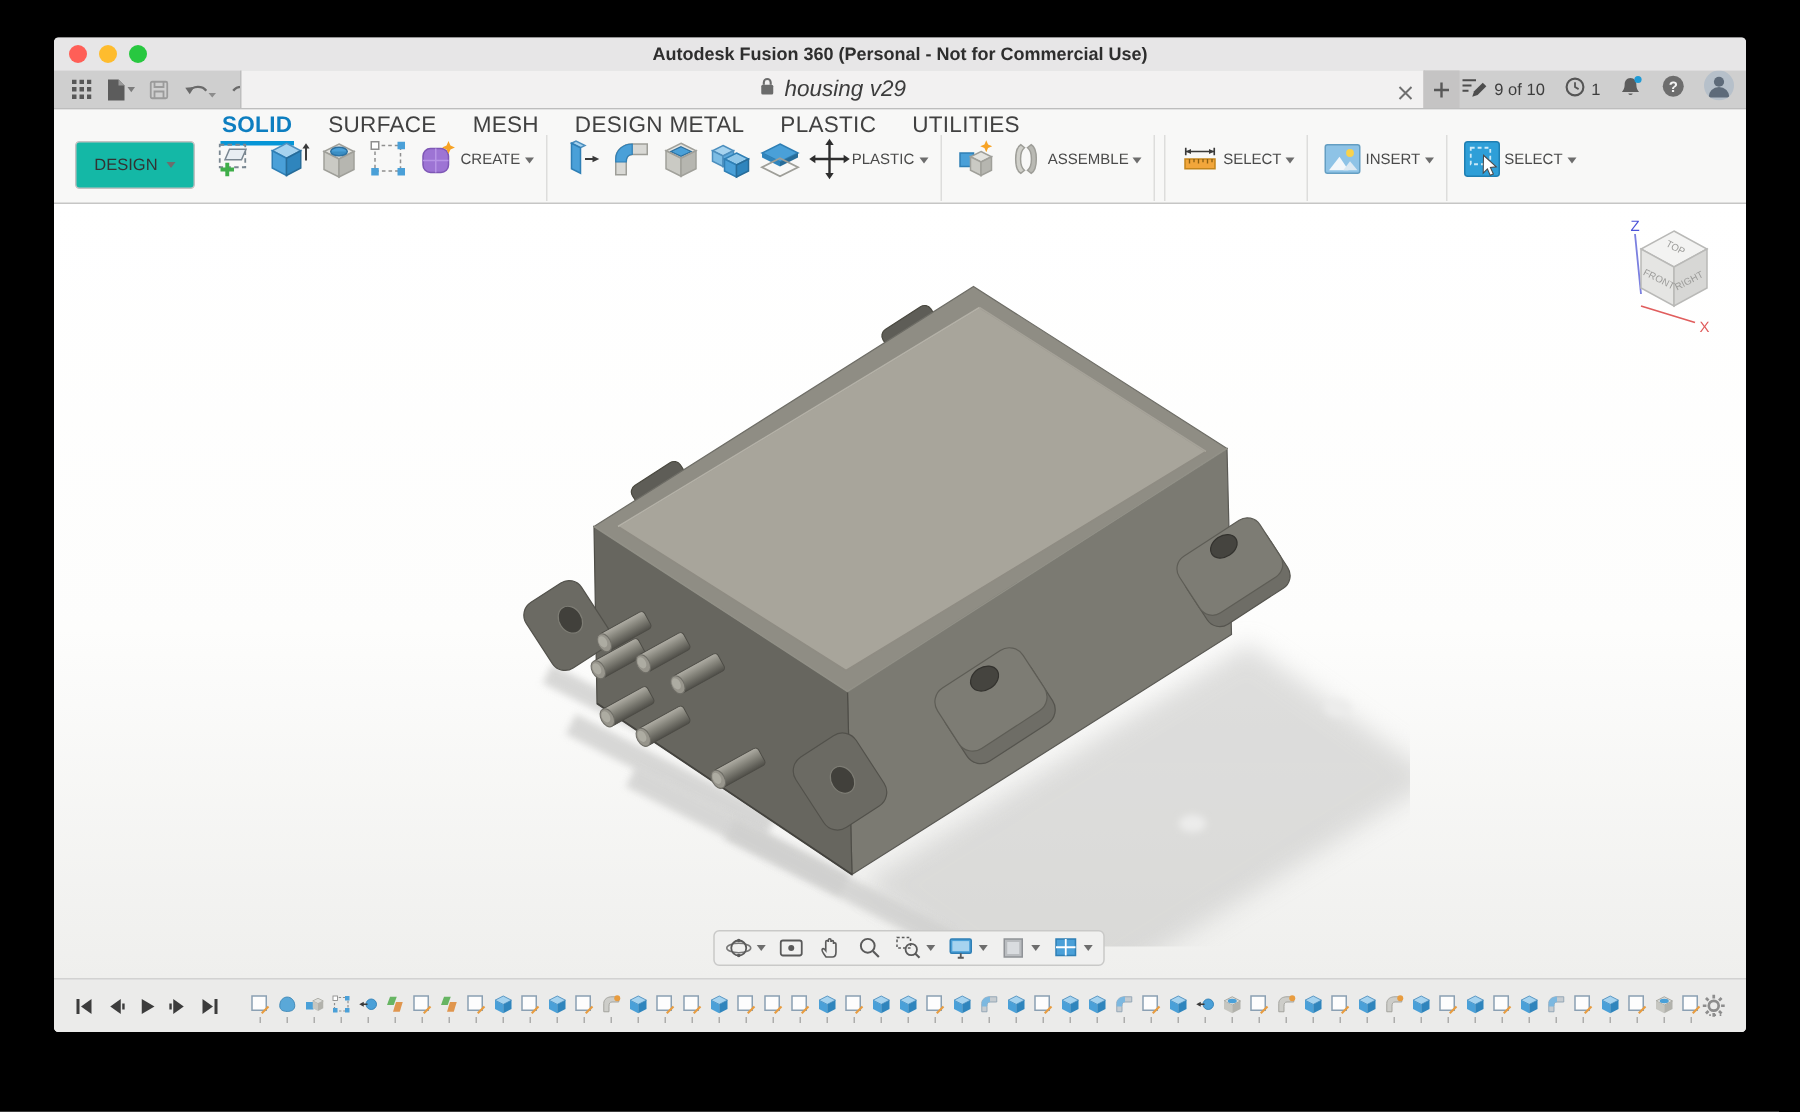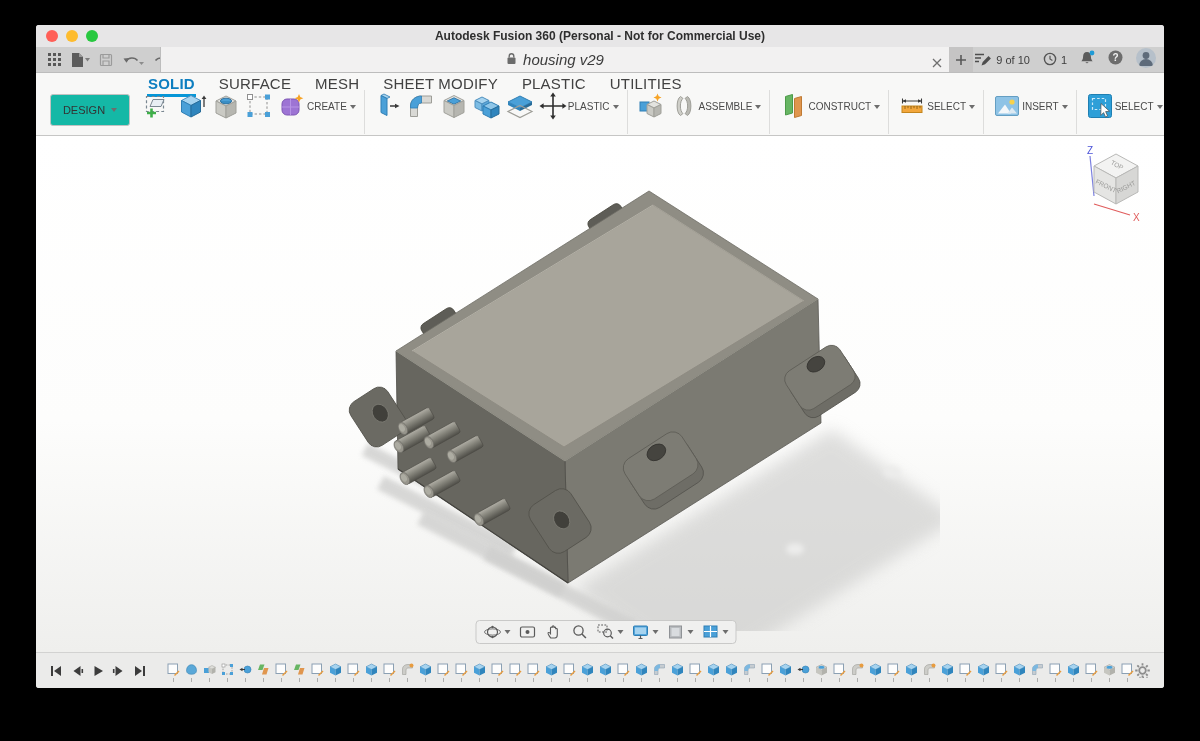--- a/index.html
+++ b/index.html
@@ -164,21 +164,21 @@
             </g>
           </svg></span>
     </div>
   </div>
 
   <div class="ribbon">
     <div class="ribbon-tab-bar">
         <span class="ribbon-tab active">SOLID</span>
         <span class="ribbon-tab">SURFACE</span>
         <span class="ribbon-tab">MESH</span>
-        <span class="ribbon-tab">SHEET MODIFY</span>
+        <span class="ribbon-tab">DESIGN METAL</span>
         <span class="ribbon-tab">PLASTIC</span>
         <span class="ribbon-tab">UTILITIES</span>
       </div>
     <div class="design-btn">
       <span>DESIGN</span>
         <span class="cd"></span>
     </div>
     <div class="ribbon-groups">
         <div class="ribbon-group">
           <div class="group-icons">
@@ -305,34 +305,20 @@
                 <path d="M17.5 4.5C22 7 22 21 17.5 23.5L15 21.5C18.5 19 18.5 9 15 6.5Z" fill="#b9b9b3" stroke="#9e9e98"></path>
               </svg>
             </div>
           </div>
           <div class="group-label">
             <span>ASSEMBLE</span>
             <span class="cd"></span>
           </div>
         </div>
         <div class="ribbon-sep"></div>
-        <div class="ribbon-group">
-          <div class="group-icons">
-            <div class="ribbon-btn">
-              <svg width="28" height="28" viewBox="0 0 28 28">
-                <polygon points="6.5,4.5 13.5,2.5 13.5,21 6.5,23" fill="#67b563" stroke="#4c9a49"></polygon>
-                <polygon points="15.5,6.5 22.5,4.5 22.5,23.5 15.5,25.5" fill="#e0964e" stroke="#bf7a34"></polygon>
-              </svg>
-            </div>
-          </div>
-          <div class="group-label">
-            <span>CONSTRUCT</span>
-            <span class="cd"></span>
-          </div>
-        </div>
         <div class="ribbon-sep"></div>
         <div class="ribbon-group">
           <div class="group-icons">
             <div class="ribbon-btn">
               <svg width="28" height="28" viewBox="0 0 28 28">
                 <path d="M4.5 9h19M4.5 6.5v5M23.5 6.5v5" stroke="#3a3a3a" stroke-width="1.1" fill="none"></path>
                 <polygon points="4.5,9 8,7.3 8,10.7" fill="#3a3a3a"></polygon>
                 <polygon points="23.5,9 20,7.3 20,10.7" fill="#3a3a3a"></polygon>
                 <rect x="4" y="14" width="20" height="6.5" fill="#f2a63b" stroke="#c3851d"></rect>
                 <path d="M7 14v3M10 14v2.2M13 14v3M16 14v2.2M19 14v3M22 14v2.2" stroke="#8a5f12" stroke-width=".9"></path>

